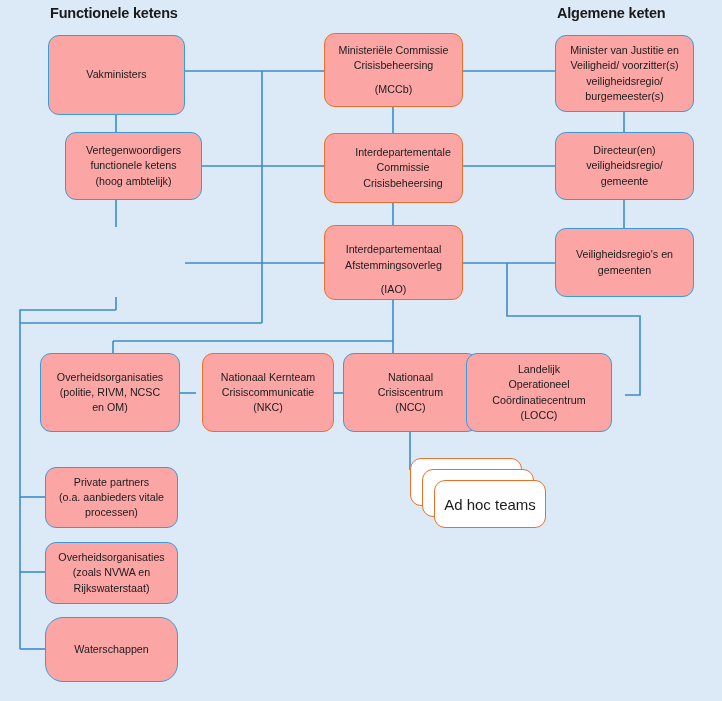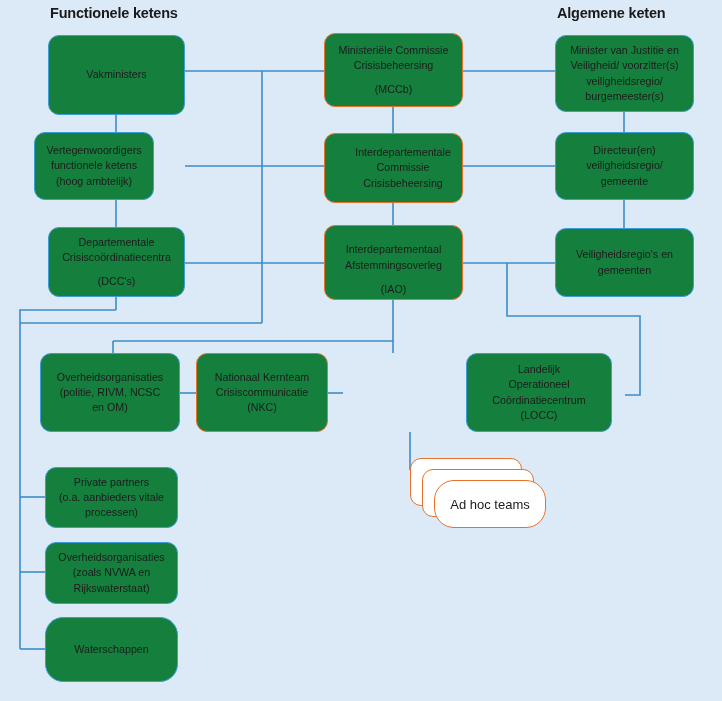--- a/index.html
+++ b/index.html
@@ -31,21 +31,21 @@
     position: absolute;
     font-size: 14.5px;
     font-weight: bold;
     color: #1a1a1a;
     letter-spacing: -0.2px;
     white-space: nowrap;
   }
   .node {
     position: absolute;
     box-sizing: border-box;
-    background: #15803d;
+    background: #fca5a5;
     border: 1.6px solid #3c9cd7;
     border-radius: 11px;
     display: flex;
     flex-direction: column;
     align-items: center;
     justify-content: center;
     text-align: center;
     font-size: 10.7px;
     line-height: 1.42;
     color: #1b1b1b;
@@ -71,23 +71,22 @@
     box-sizing: border-box;
     background: #ffffff;
     border: 1.6px solid #e8712a;
     border-radius: 11px;
   }
   .stack-box.front {
     display: flex;
     align-items: center;
     justify-content: center;
     text-align: center;
-    font-size: 13px;
+    font-size: 15px;
     color: #1b1b1b;
-    border-radius: 20px;
   }
 </style>
 </head>
 <body>
 
 <div id="diagram">
 
   <svg id="wires" viewBox="0 0 722 701" xmlns="http://www.w3.org/2000/svg">
     <g fill="none" stroke="#3c8dc9" stroke-width="1.6">
 
@@ -147,67 +146,67 @@
     <span class="ln gap">(MCCb)</span>
   </div>
 
   <div class="node" style="left:555px; top:35px; width:139px; height:77px;">
     <span class="ln">Minister van Justitie en</span>
     <span class="ln">Veiligheid/ voorzitter(s)</span>
     <span class="ln">veiligheidsregio/</span>
     <span class="ln">burgemeester(s)</span>
   </div>
 
-  <div class="node" style="left:34px; top:132px; width:120px; height:68px;">
+  <div class="node" style="left:65px; top:132px; width:137px; height:68px;">
     <span class="ln">Vertegenwoordigers</span>
     <span class="ln">functionele ketens</span>
     <span class="ln">(hoog ambtelijk)</span>
   </div>
 
   <div class="node orange" style="left:324px; top:133px; width:139px; height:70px;padding-left:25px;">
     <span class="ln">Interdepartementale</span>
     <span class="ln">Commissie</span>
     <span class="ln">Crisisbeheersing</span>
   </div>
 
   <div class="node" style="left:555px; top:132px; width:139px; height:68px;justify-content:center;">
     <span class="ln">Directeur(en)</span>
     <span class="ln">veiligheidsregio/</span>
     <span class="ln">gemeente</span>
   </div>
 
-  <div class="node" style="left:48px; top:227px; width:137px; height:70px;">
-    <span class="ln">Departementale</span>
-    <span class="ln">Crisiscoördinatiecentra</span>
-    <span class="ln gap">(DCC's)</span>
-  </div>
 
   <div class="node orange" style="left:324px; top:225px; width:139px; height:75px;justify-content:flex-end;">
     <span class="ln">Interdepartementaal</span>
     <span class="ln">Afstemmingsoverleg</span>
     <span class="ln gap">(IAO)</span>
   </div>
 
   <div class="node" style="left:555px; top:228px; width:139px; height:69px;">
     <span class="ln">Veiligheidsregio's en</span>
     <span class="ln">gemeenten</span>
   </div>
 
   <div class="node" style="left:40px; top:353px; width:140px; height:79px;">
     <span class="ln">Overheidsorganisaties</span>
     <span class="ln">(politie, RIVM, NCSC</span>
     <span class="ln">en OM)</span>
   </div>
 
-  <div class="node orange" style="left:196px; top:353px; width:132px; height:79px;">
+  <div class="node orange" style="left:202px; top:353px; width:132px; height:79px;">
     <span class="ln">Nationaal Kernteam</span>
     <span class="ln">Crisiscommunicatie</span>
     <span class="ln">(NKC)</span>
   </div>
 
+  <div class="node" style="left:343px; top:353px; width:135px; height:79px;">
+    <span class="ln">Nationaal</span>
+    <span class="ln">Crisiscentrum</span>
+    <span class="ln">(NCC)</span>
+  </div>
 
   <div class="node" style="left:466px; top:353px; width:146px; height:79px;">
     <span class="ln">Landelijk</span>
     <span class="ln">Operationeel</span>
     <span class="ln">Coördinatiecentrum</span>
     <span class="ln">(LOCC)</span>
   </div>
 
   <div class="stack-wrap" style="left:410px; top:458px; width:135px; height:70px;">
     <div class="stack-box" style="left:0px; top:0px; width:112px; height:48px;"></div>

